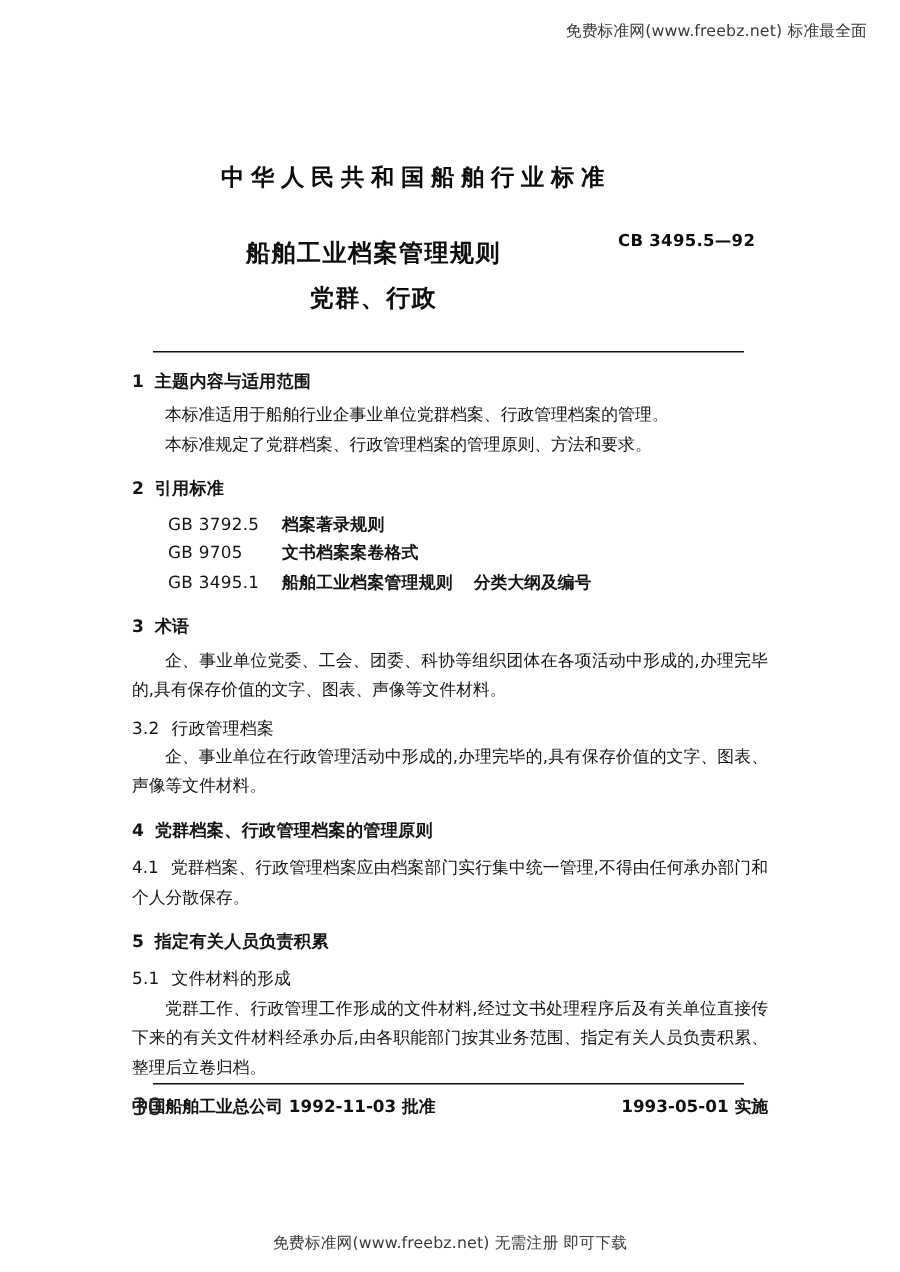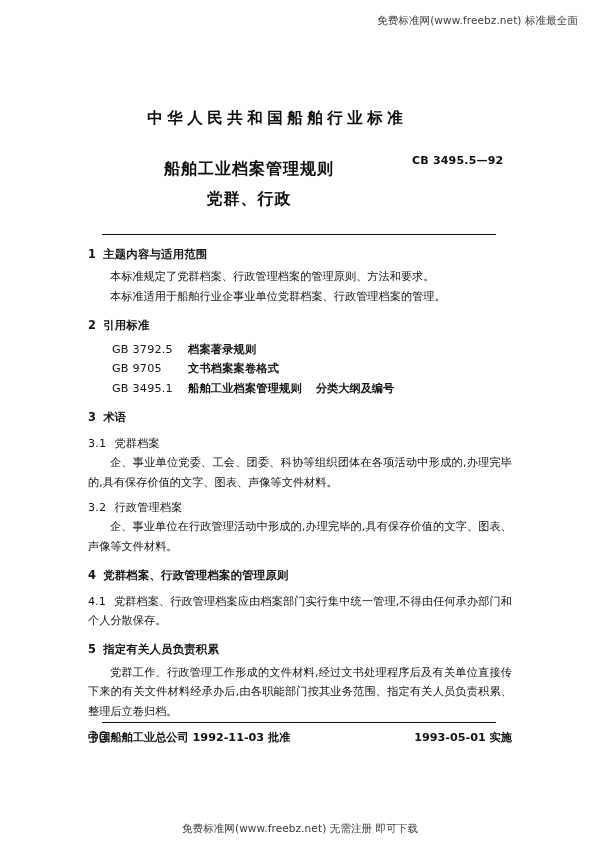--- a/index.html
+++ b/index.html
@@ -222,22 +222,22 @@
     <div class="std-number">CB 3495.5—92</div>
   </div>
 
   <div class="rule rule-top"></div>
 
   <div class="content">
 
     <div class="sec-head">
       <span class="num">1</span><span>主题内容与适用范围</span>
     </div>
+    <p class="body-para">本标准适用于船舶行业企事业单位党群档案、行政管理档案的管理。</p>
     <p class="body-para">本标准规定了党群档案、行政管理档案的管理原则、方法和要求。</p>
-    <p class="body-para">本标准适用于船舶行业企事业单位党群档案、行政管理档案的管理。</p>
 
     <div class="sec-head">
       <span class="num">2</span><span>引用标准</span>
     </div>
     <ul class="ref-list">
       <li class="ref-item">
         <span class="ref-code">GB 3792.5</span>
         <span class="ref-title">档案著录规则</span>
         <span class="ref-extra"></span>
       </li>
@@ -249,39 +249,39 @@
       <li class="ref-item">
         <span class="ref-code">GB 3495.1</span>
         <span class="ref-title">船舶工业档案管理规则</span>
         <span class="ref-extra">分类大纲及编号</span>
       </li>
     </ul>
 
     <div class="sec-head">
       <span class="num">3</span><span>术语</span>
     </div>
-    <div class="sub-head">
-      <span class="num">3.1</span><span>党群档案</span>
-    </div>
     <p class="body-para">企、事业单位党委、工会、团委、科协等组织团体在各项活动中形成的,办理完毕的,具有保存价值的文字、图表、声像等文件材料。</p>
     <div class="sub-head">
       <span class="num">3.2</span><span>行政管理档案</span>
     </div>
     <p class="body-para">企、事业单位在行政管理活动中形成的,办理完毕的,具有保存价值的文字、图表、声像等文件材料。</p>
 
     <div class="sec-head">
       <span class="num">4</span><span>党群档案、行政管理档案的管理原则</span>
     </div>
     <p class="numbered-para">
       <span class="num">4.1</span><span>党群档案、行政管理档案应由档案部门实行集中统一管理,不得由任何承办部门和个人分散保存。</span>
     </p>
 
     <div class="sec-head">
       <span class="num">5</span><span>指定有关人员负责积累</span>
     </div>
+    <div class="sub-head">
+      <span class="num">5.1</span><span>文件材料的形成</span>
+    </div>
     <p class="body-para">党群工作、行政管理工作形成的文件材料,经过文书处理程序后及有关单位直接传下来的有关文件材料经承办后,由各职能部门按其业务范围、指定有关人员负责积累、整理后立卷归档。</p>
 
   </div>
 
   <div class="rule rule-bottom"></div>
 
   <div class="footer">
     <span>中国船舶工业总公司 1992-11-03 批准</span>
     <span>1993-05-01 实施</span>
   </div>

